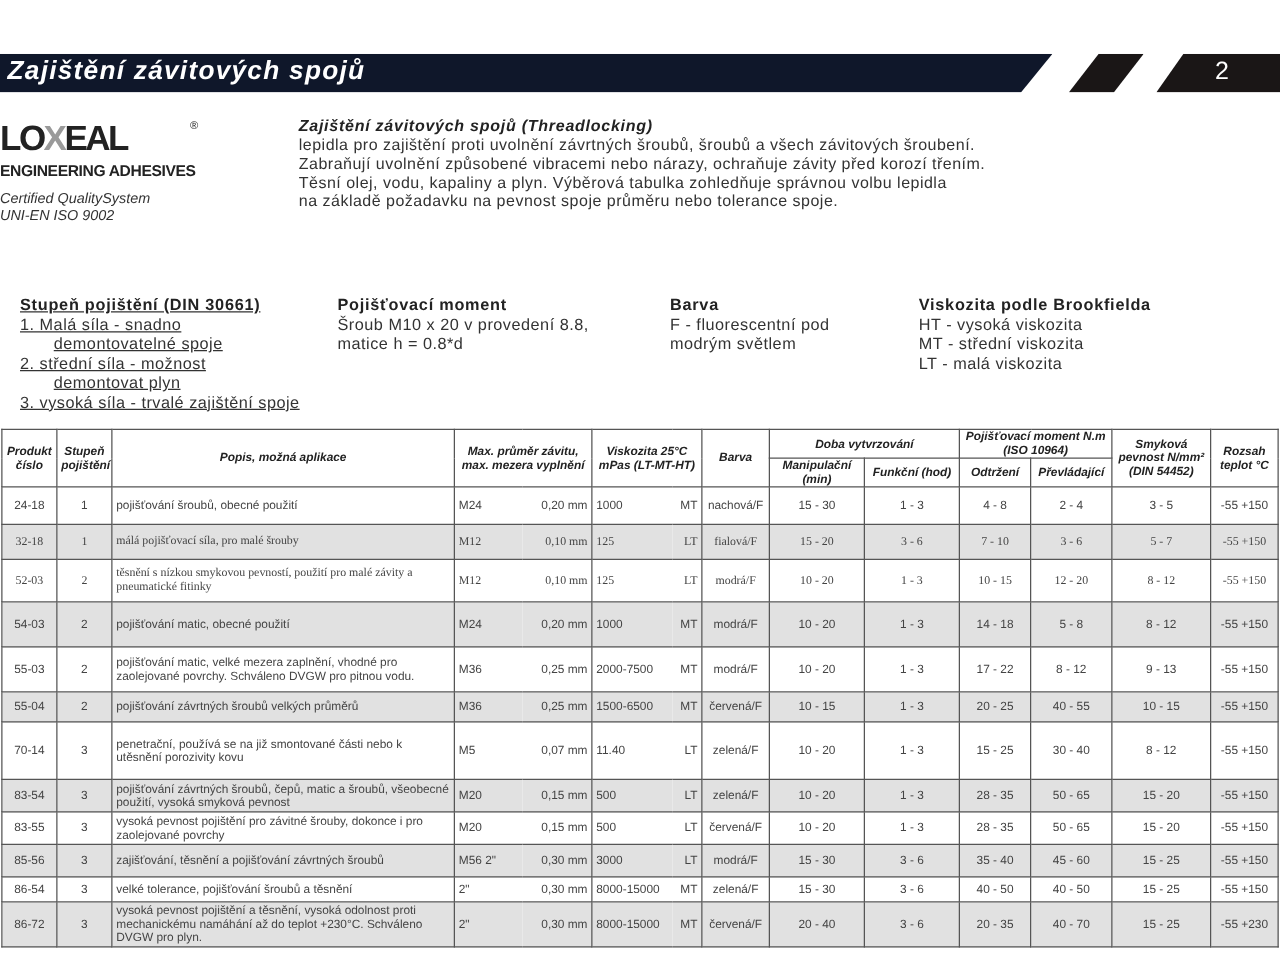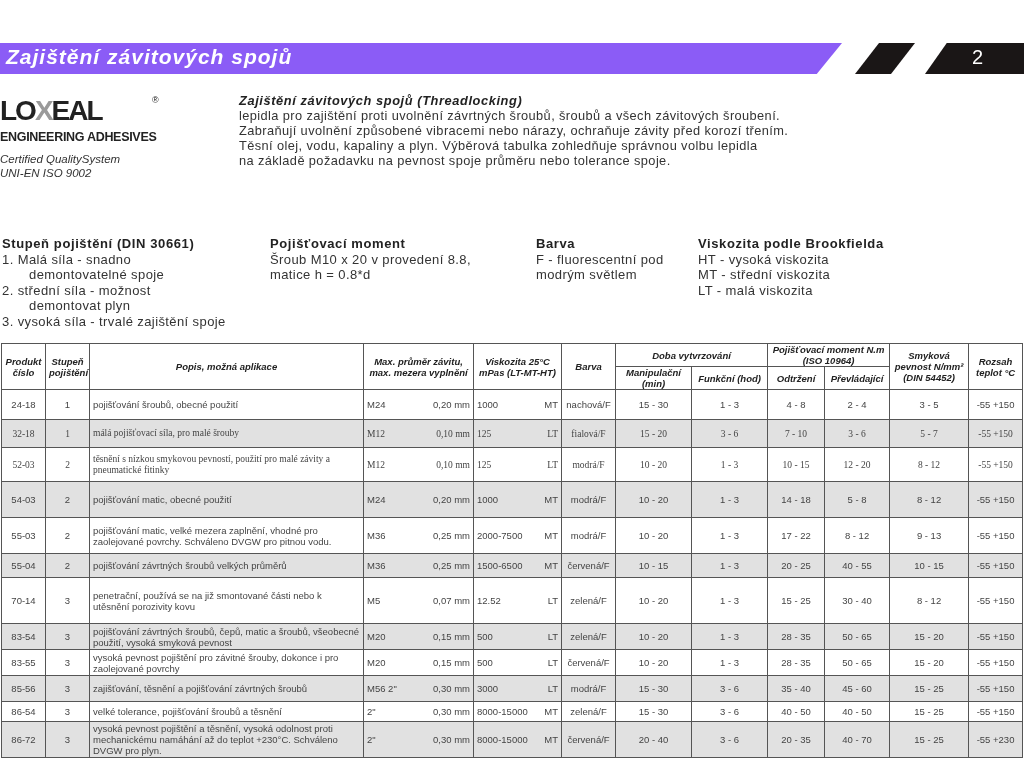--- a/index.html
+++ b/index.html
@@ -1,21 +1,21 @@
 <!DOCTYPE html>
 <html><head>
 <meta charset="utf-8">
 <style>
   html, body { margin:0; padding:0; background:#ffffff; }
   body { width:1024px; height:768px; position:relative; overflow:hidden;
          font-family:"Liberation Sans", sans-serif; color:#222; }
 
   
   .titlebar { position:absolute; left:0; top:43px; width:1024px; height:31px; }
-  .titlebar .main { position:absolute; left:0; top:0; width:842px; height:31px; background:#8b5cf6;
+  .titlebar .main { position:absolute; left:0; top:0; width:842px; height:31px; background:#0f172a;
                     clip-path: polygon(0 0, 100% 0, 97% 100%, 0 100%); }
   .titlebar .title { position:absolute; left:6px; top:2px; color:#fff; font-style:italic; font-weight:bold;
                      font-size:21px; letter-spacing:1px; }
   .titlebar .slash1 { position:absolute; left:855px; top:0; width:60px; height:31px; background:#1a1616;
                       clip-path: polygon(40% 0, 100% 0, 60% 100%, 0 100%); }
   .titlebar .slash2 { position:absolute; left:925px; top:0; width:99px; height:31px; background:#1a1616;
                       clip-path: polygon(22% 0, 100% 0, 100% 100%, 0 100%); }
   .titlebar .pagenum { position:absolute; left:972px; top:3px; color:#fff; font-size:20px; }
 
   
@@ -75,39 +75,39 @@
 </div>
 
 <div class="intro">
   <div class="h">Zajištění závitových spojů (Threadlocking)</div>
   <div>lepidla pro zajištění proti uvolnění závrtných šroubů, šroubů a všech závitových šroubení.</div>
   <div>Zabraňují uvolnění způsobené vibracemi nebo nárazy, ochraňuje závity před korozí třením.</div>
   <div>Těsní olej, vodu, kapaliny a plyn. Výběrová tabulka zohledňuje správnou volbu lepidla</div>
   <div>na základě požadavku na pevnost spoje průměru nebo tolerance spoje.</div>
 </div>
 
-<div class="legend" style="left:2px;">
+<div class="legend" style="left:16px;text-decoration:underline;">
   <div class="h">Stupeň pojištění (DIN 30661)</div>
   <div>1. Malá síla - snadno</div>
   <div class="ind">demontovatelné spoje</div>
   <div>2. střední síla - možnost</div>
   <div class="ind">demontovat plyn</div>
   <div>3. vysoká síla - trvalé zajištění spoje</div>
 </div>
 <div class="legend" style="left:270px;">
   <div class="h">Pojišťovací moment</div>
   <div>Šroub M10 x 20 v provedení 8.8,</div>
   <div>matice h = 0.8*d</div>
 </div>
 <div class="legend" style="left:536px;">
   <div class="h">Barva</div>
   <div>F - fluorescentní pod</div>
   <div>modrým světlem</div>
 </div>
-<div class="legend" style="left:698px;">
+<div class="legend" style="left:735px;">
   <div class="h">Viskozita podle Brookfielda</div>
   <div>HT - vysoká viskozita</div>
   <div>MT - střední viskozita</div>
   <div>LT  - malá viskozita</div>
 </div>
 
 <table class="sel">
   <colgroup>
     <col style="width:44px">
       <col style="width:44px">
@@ -240,21 +240,21 @@
         <td>40 - 55</td>
         <td>10 - 15</td>
         <td>-55  +150</td>
       </tr>
       <tr style="height: 46px;">
         <td>70-14</td>
         <td>3</td>
         <td class="desc">penetrační, používá se na již smontované části nebo k utěsnění porozivity kovu</td>
         <td class="thr">M5</td>
         <td class="gap">0,07 mm</td>
-        <td class="visc">12.52</td>
+        <td class="visc">11.40</td>
         <td class="vcls">LT</td>
         <td>zelená/F</td>
         <td>10 - 20</td>
         <td>1 - 3</td>
         <td>15 - 25</td>
         <td>30 - 40</td>
         <td>8 - 12</td>
         <td>-55  +150</td>
       </tr>
       <tr class="shade" style="height: 26px;">

